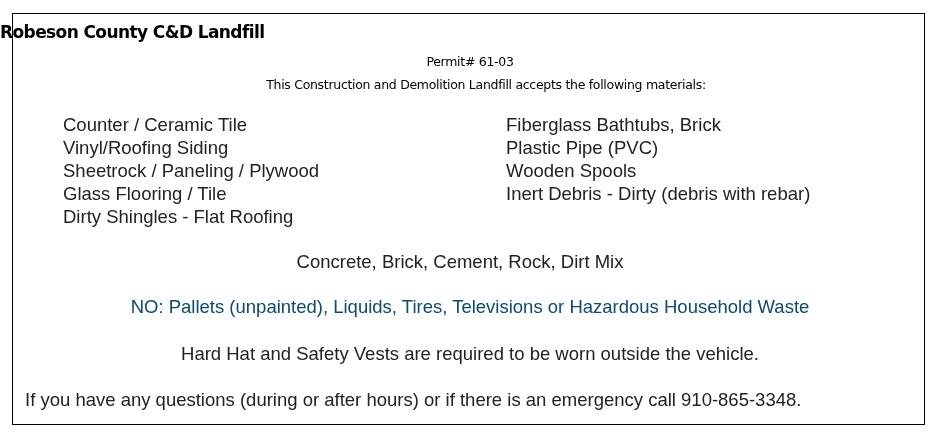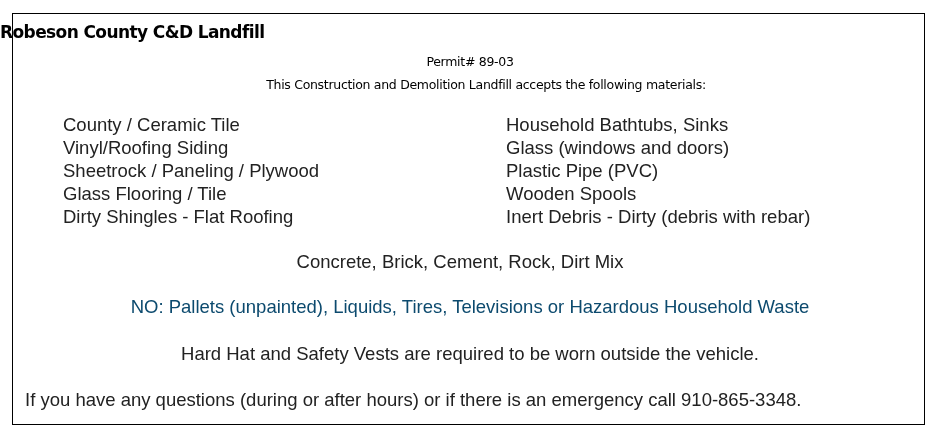--- a/index.html
+++ b/index.html
@@ -37,34 +37,33 @@
     .no { top: 296px; color: #0c4a6e; }
     .safety { top: 343px; }
     .contact { top: 389px; left: 25px; width: auto; text-align: left; }
   </style>
 </head>
 <body>
 
 <div class="frame"></div>
 
 <div class="title">Robeson County C&amp;D Landfill</div>
-<div class="permit">Permit# 89-03</div>
+<div class="permit">Permit# 61-03</div>
 <div class="intro">This Construction and Demolition Landfill accepts the following materials:</div>
 
 <div class="col col-left">
-  <div>County / Ceramic Tile</div>
+  <div>Counter / Ceramic Tile</div>
   <div>Vinyl/Roofing Siding</div>
   <div>Sheetrock / Paneling / Plywood</div>
   <div>Glass Flooring / Tile</div>
   <div>Dirty Shingles - Flat Roofing</div>
 </div>
 
 <div class="col col-right">
-  <div>Household Bathtubs, Sinks</div>
-  <div>Glass (windows and doors)</div>
+  <div>Fiberglass Bathtubs, Brick</div>
   <div>Plastic Pipe (PVC)</div>
   <div>Wooden Spools</div>
   <div>Inert Debris - Dirty (debris with rebar)</div>
 </div>
 
 <div class="center-line mix">Concrete, Brick, Cement, Rock, Dirt Mix</div>
 <div class="center-line no">NO: Pallets (unpainted), Liquids, Tires, Televisions or Hazardous Household Waste</div>
 <div class="center-line safety">Hard Hat and Safety Vests are required to be worn outside the vehicle.</div>
 <div class="center-line contact">If you have any questions (during or after hours) or if there is an emergency call 910-865-3348.</div>
 

